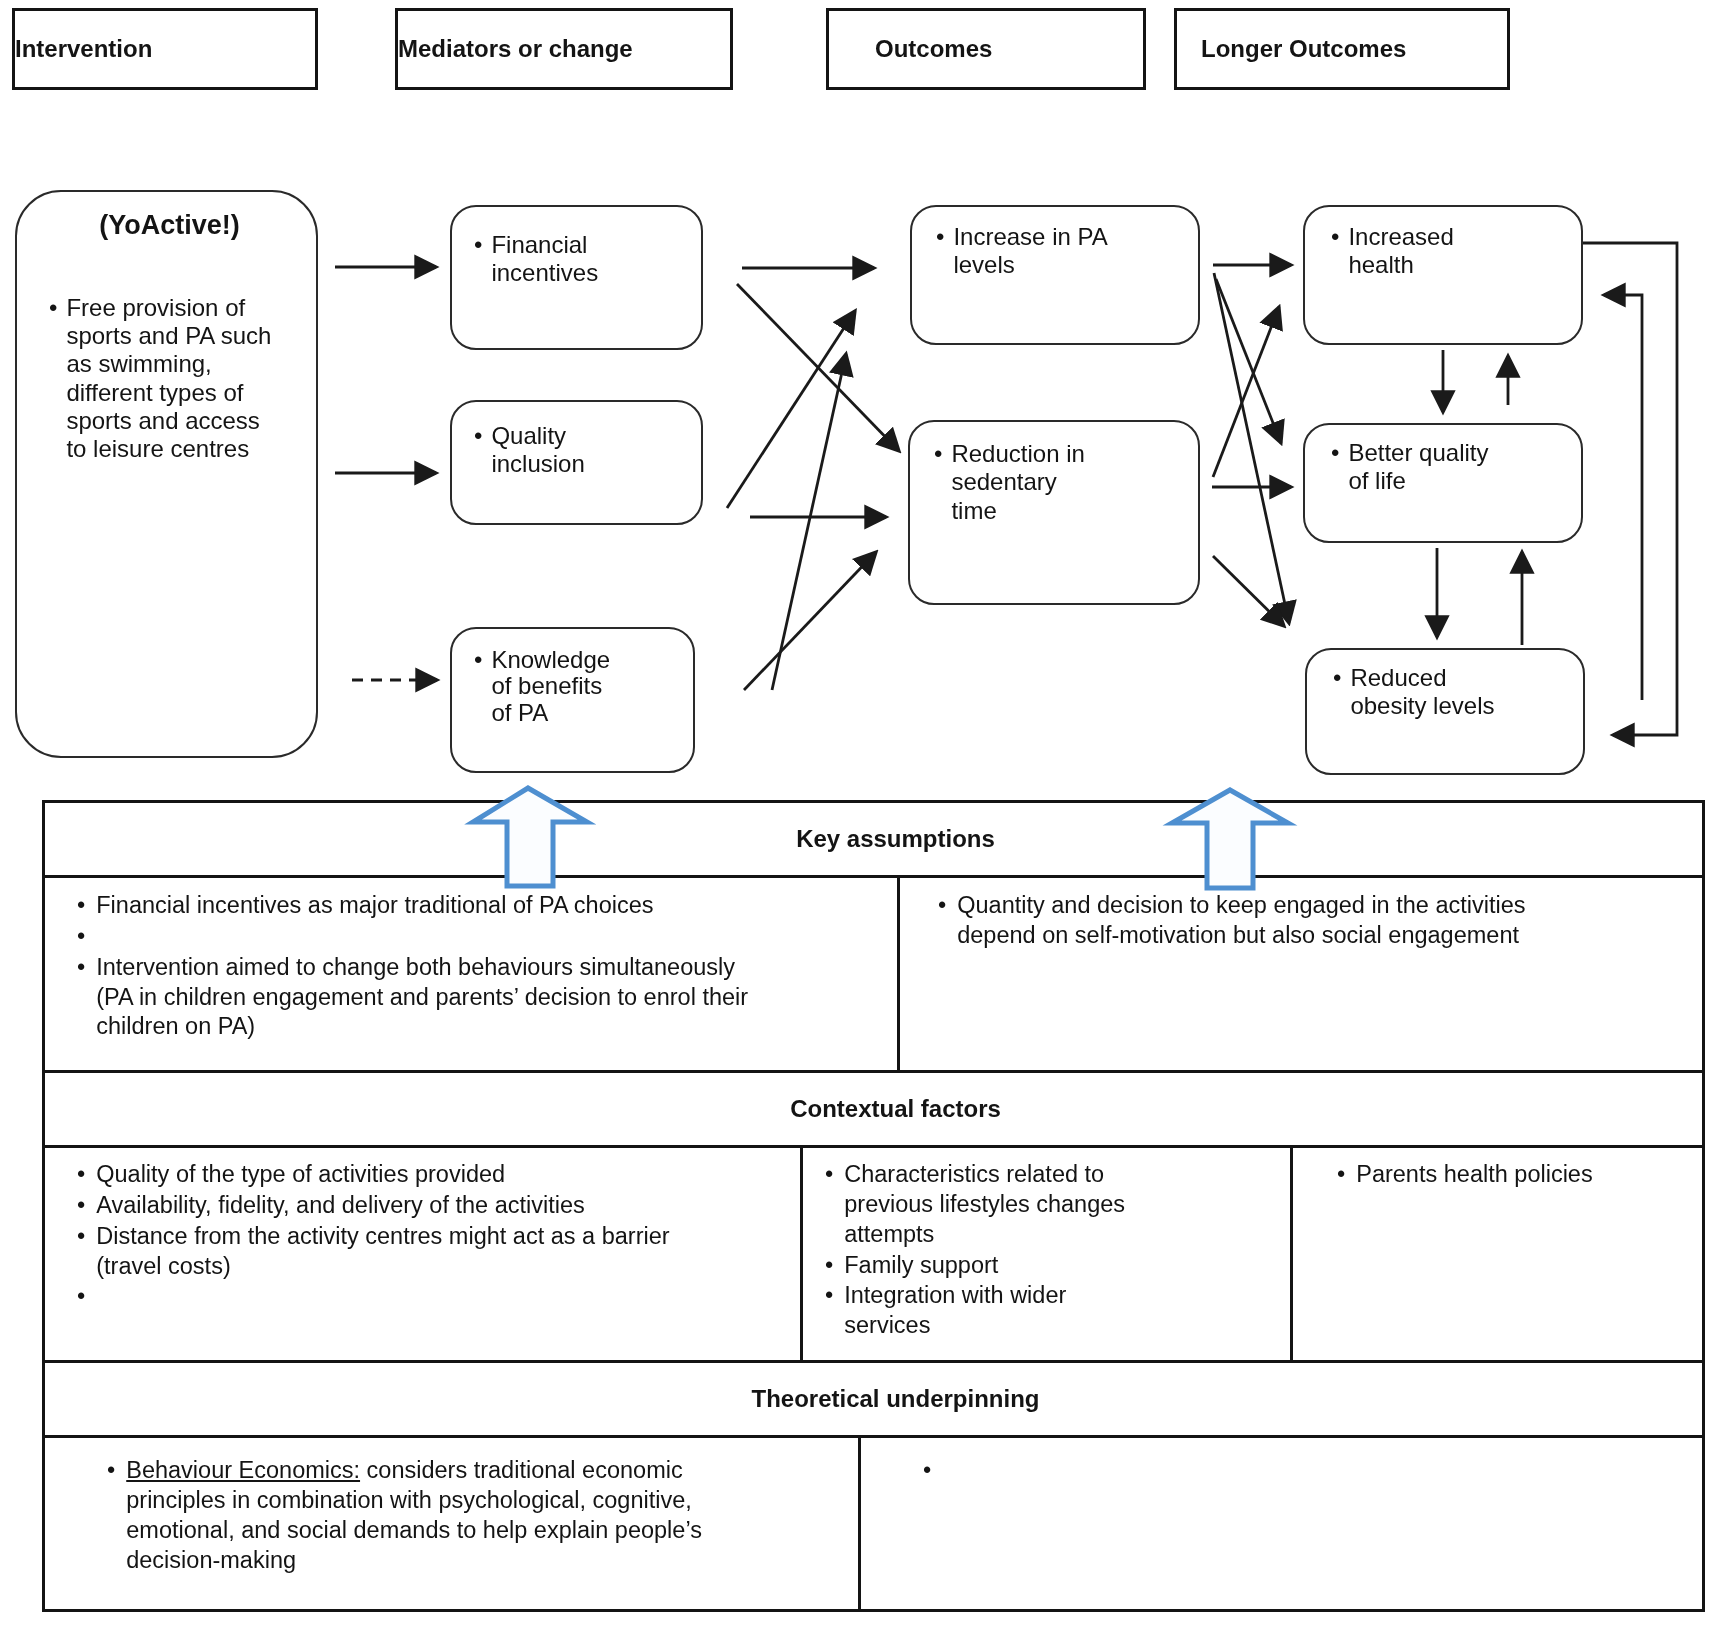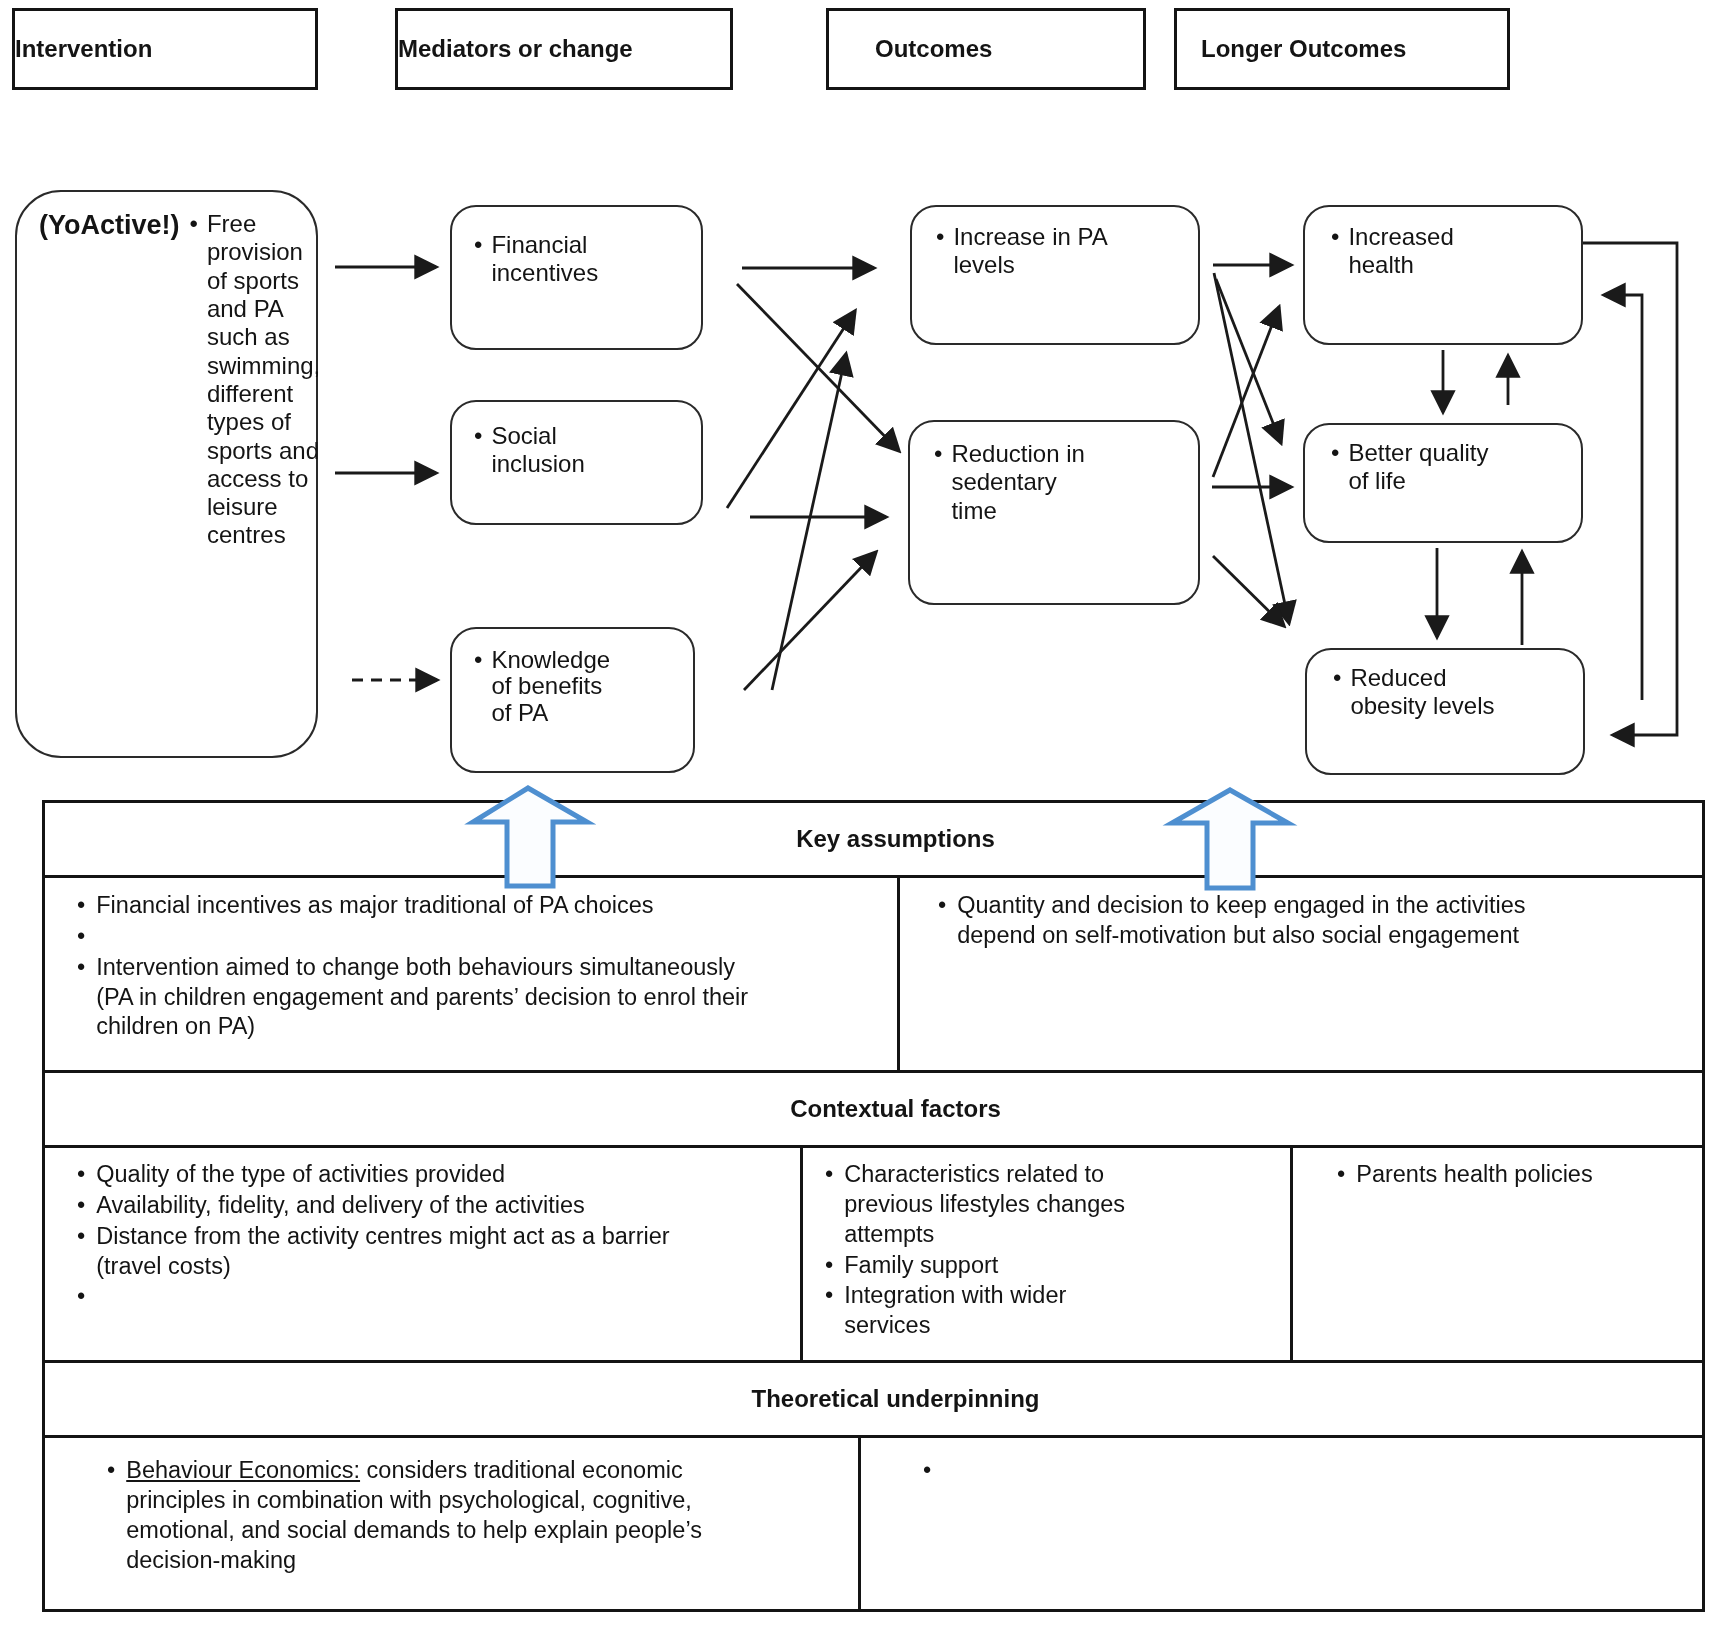--- a/index.html
+++ b/index.html
@@ -21,21 +21,21 @@
     position:absolute;box-sizing:border-box;background:#fff;z-index:2;
     border:2.6px solid #2a2a2a;border-radius:26px;
     font-size:24px;line-height:1.18;
     display:flex;align-items:flex-start;
   }
   .bullet-row{display:flex;gap:9px;}
   .bullet{flex:0 0 auto;}
   
   #intervention-box{
     left:15px;top:190px;width:303px;height:568px;border-radius:46px;
-    align-items:stretch;padding:18px 16px 0 22px;
+    flex-direction:column;align-items:stretch;padding:18px 16px 0 22px;
   }
   #intervention-box .title{font-weight:bold;font-size:27px;text-align:center;margin-bottom:52px;}
   
   .mbox{left:450px;width:253px;padding:24px 10px 0 22px;}
   #med-financial{top:205px;height:145px;}
   #med-social{top:400px;height:125px;padding-top:20px;}
   #med-knowledge{top:627px;width:245px;height:146px;padding-top:18px;line-height:1.1;}
   #out-increase{left:910px;top:205px;width:290px;height:140px;padding:16px 10px 0 24px;}
   #out-reduction{left:908px;top:420px;width:292px;height:185px;padding:18px 10px 0 24px;}
   #lo-health{left:1303px;top:205px;width:280px;height:140px;padding:16px 10px 0 26px;}
@@ -146,21 +146,21 @@
 
   <div class="flowbox mbox" id="med-financial">
     <div class="bullet-row">
       <span class="bullet">•</span>
       <div class="w140">Financial incentives</div>
     </div>
   </div>
   <div class="flowbox mbox" id="med-social">
     <div class="bullet-row">
       <span class="bullet">•</span>
-      <div class="w140">Social inclusion</div>
+      <div class="w140">Quality inclusion</div>
     </div>
   </div>
   <div class="flowbox mbox" id="med-knowledge">
     <div class="bullet-row">
       <span class="bullet">•</span>
       <div class="w135">Knowledge of benefits of PA</div>
     </div>
   </div>
 
   <div class="flowbox" id="out-increase">

